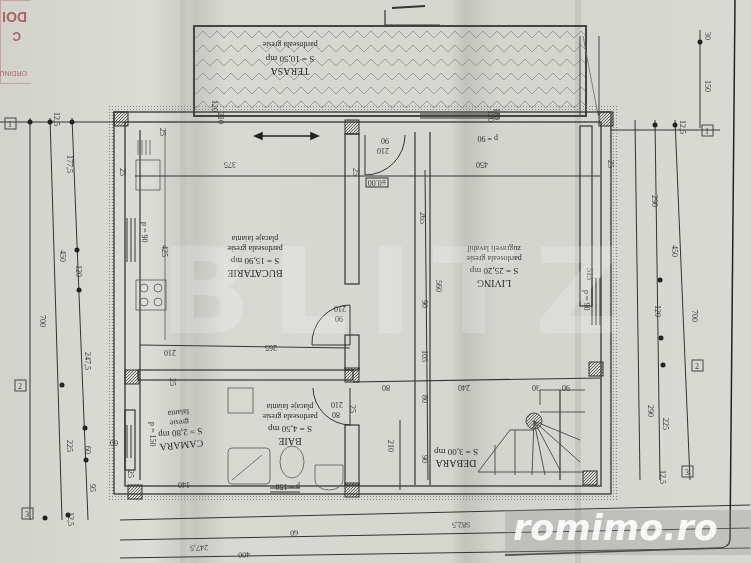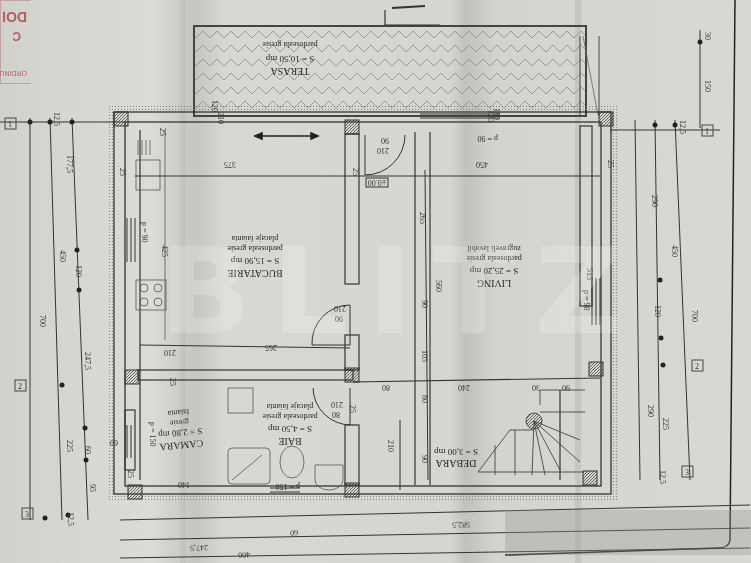--- a/index.html
+++ b/index.html
@@ -311,13 +311,14 @@
       <path d="M255 136 L262 133 L262 139 Z" fill="#222"></path>
       <path d="M318 136 L311 133 L311 139 Z" fill="#222"></path>
     </g>
 
     <path d="M605 0 L605 563" stroke="none"></path>
     <path d="M735 0 L730 540 Q729 548 718 548 L505 555" fill="none" stroke="#222" stroke-width="1.5"></path>
   </svg>
 
   <div class="blitz">BLITZ</div>
   <div class="wm-bar"></div>
+  <div class="wm">romimo.ro</div>
 </div>
 
 </body></html>

